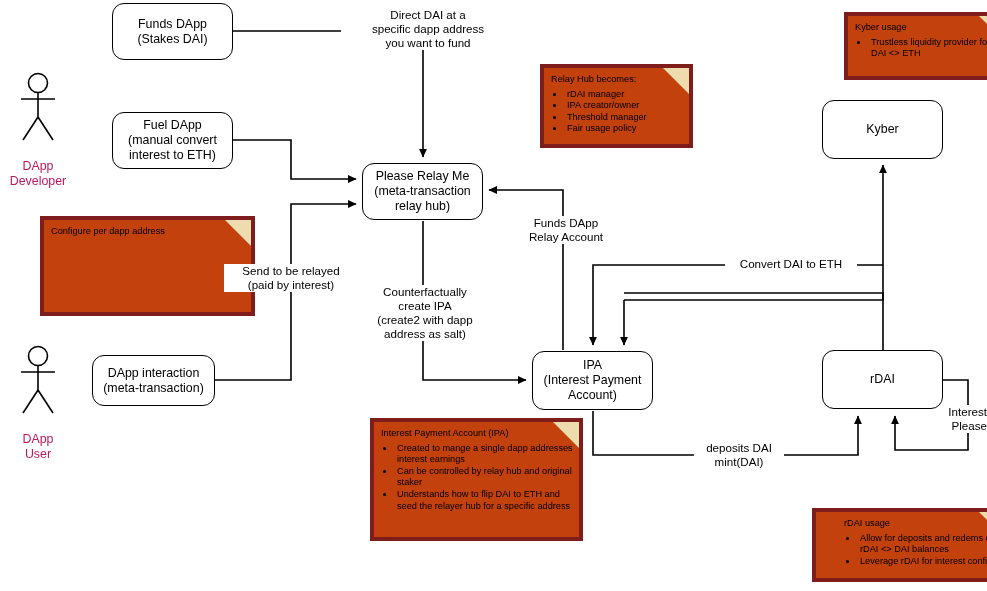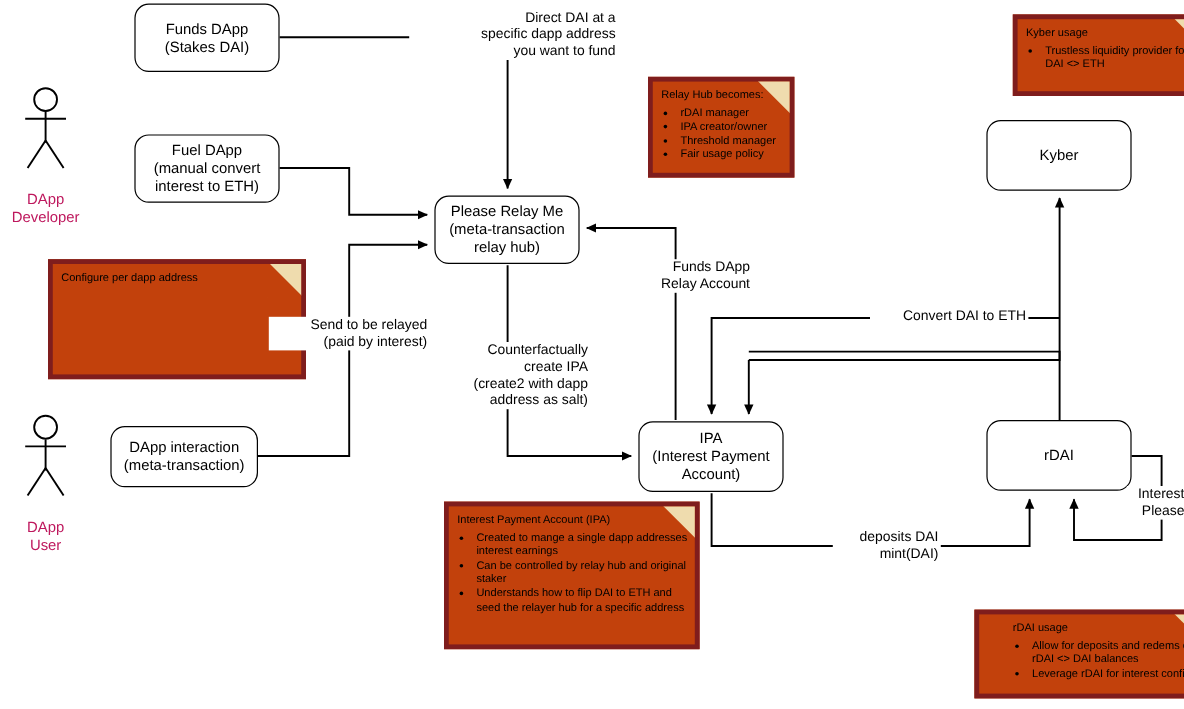--- a/index.html
+++ b/index.html
@@ -94,21 +94,21 @@
     height: 42px;
     border-bottom: 1px solid #d6b656;
     transform: rotate(45deg);
     transform-origin: center;
   }
   .edge-label {
     position: absolute;
     font-size: 11.6px;
     line-height: 14px;
     color: #000000;
-    text-align: right;
+    text-align: center;
     white-space: pre-line;
     background: #ffffff;
     z-index: 4;
     padding: 0 2px;
   }
   .actor {
     position: absolute;
     z-index: 3;
     text-align: center;
     font-size: 12.4px;
@@ -223,21 +223,21 @@
 
   <div class="edge-label" style="left:939px;top:405px;width:48px;text-align:right;padding:0;">Interest
 Please</div>
 
   <div class="note" style="left:0px;top:216px;width:215px;height:100px;">
     <span class="fold"></span>
     <span class="fold-edge"></span>
     <span class="note-title">Configure per dapp address</span>
   </div>
 
-  <div class="note" style="left:500px;top:64px;width:122px;height:84px;">
+  <div class="note" style="left:500px;top:64px;width:153px;height:84px;">
     <span class="fold"></span>
     <span class="fold-edge"></span>
     <span class="note-title">Relay Hub becomes:</span>
     <ul>
       <li>rDAI manager</li>
       <li>IPA creator/owner</li>
       <li>Threshold manager</li>
       <li>Fair usage policy</li>
     </ul>
   </div>

